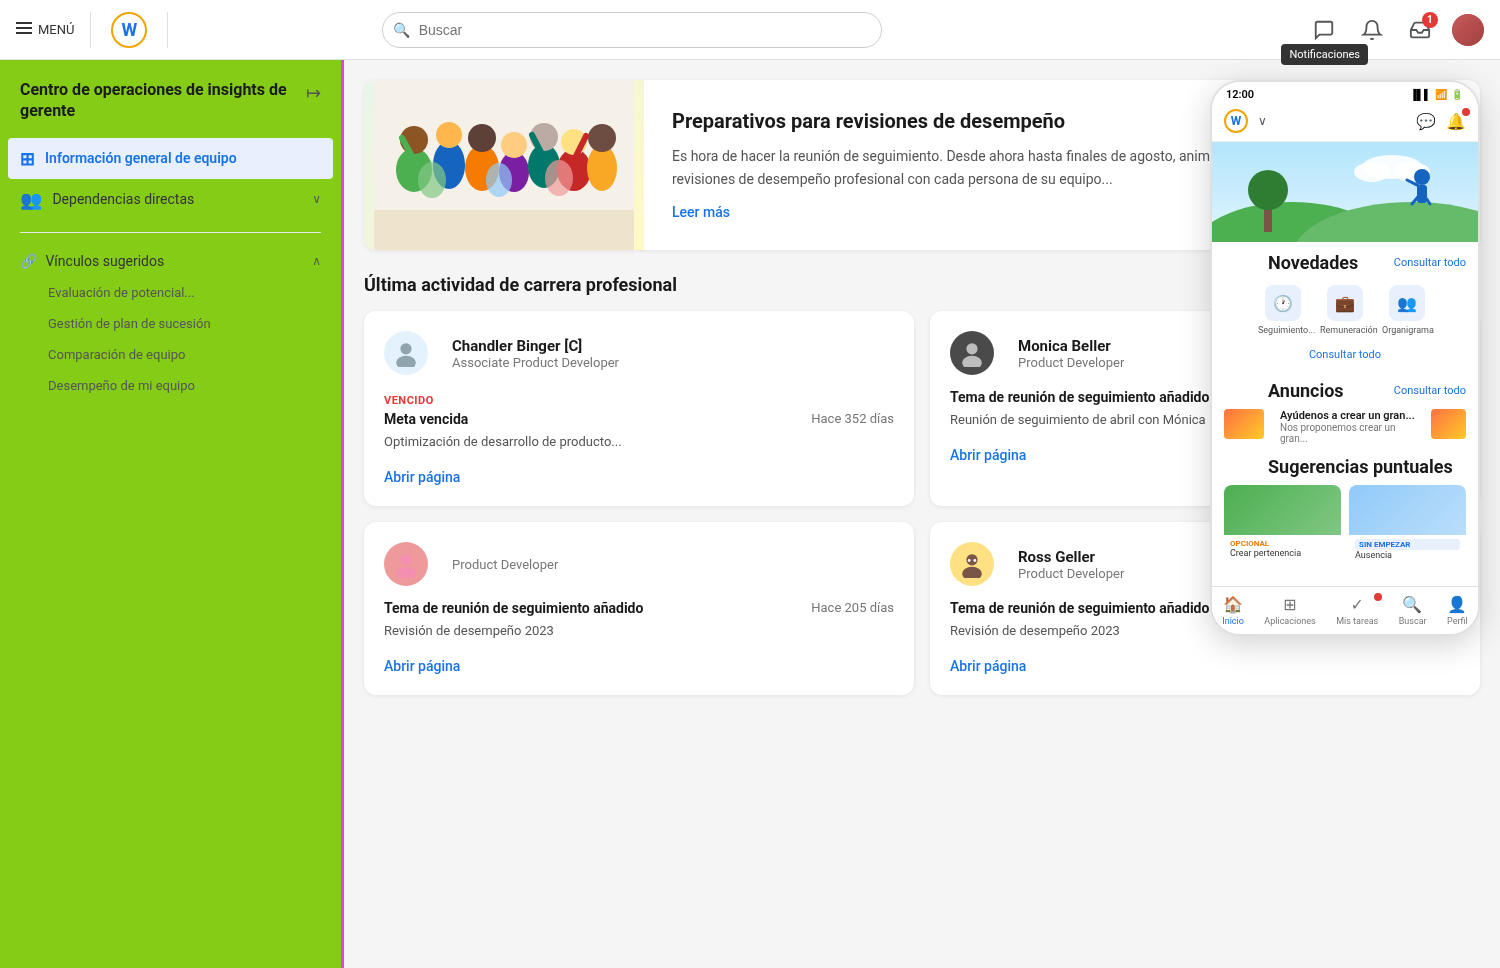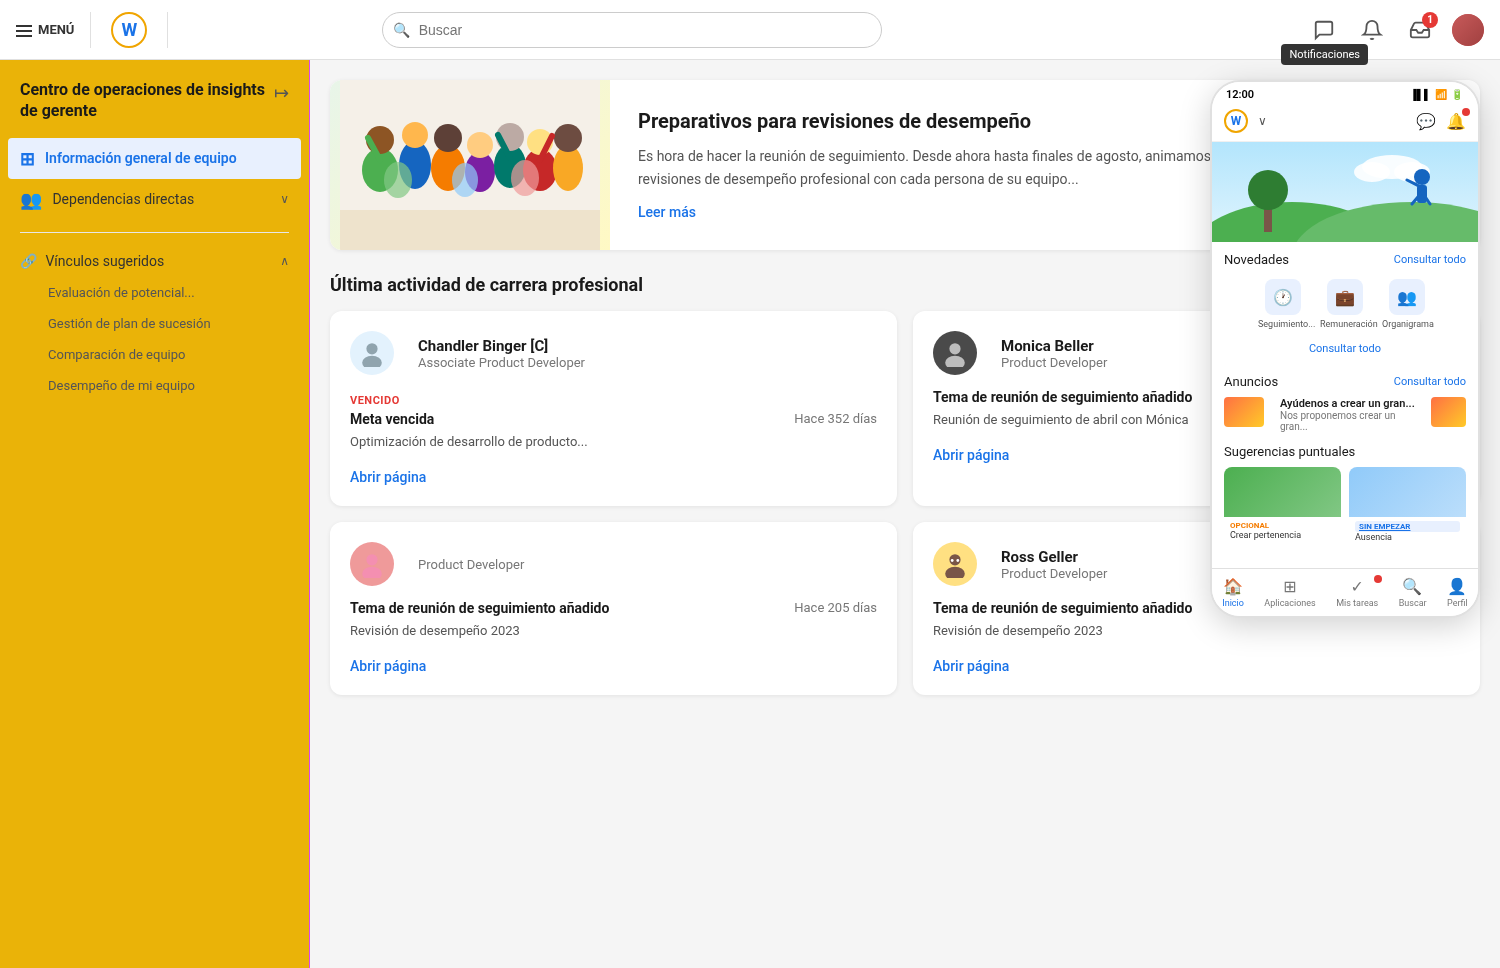--- a/index.html
+++ b/index.html
@@ -4,41 +4,41 @@
   <style>
     * { box-sizing: border-box; margin: 0; padding: 0; }
     body { font-family: -apple-system, BlinkMacSystemFont, 'Segoe UI', Roboto, sans-serif; background: #f0f0f0; overflow: hidden; }
 
     
     .top-nav {
       display: flex; align-items: center; background: #fff;
       height: 60px; padding: 0 16px; border-bottom: 1px solid #e0e0e0;
       position: fixed; top: 0; left: 0; right: 0; z-index: 100;
     }
-    .menu-btn { display: flex; align-items: flex-end; gap: 6px; font-weight: 700; font-size: 13px; color: #333; cursor: pointer; padding-right: 16px; }
+    .menu-btn { display: flex; align-items: flex-start; gap: 6px; font-weight: 400; font-size: 13px; color: #333; cursor: pointer; padding-right: 16px; }
     .hamburger { display: flex; flex-direction: column; gap: 3px; }
     .hamburger span { display: block; width: 16px; height: 2px; background: #333; }
     .nav-logo { padding: 0 20px; border-left: 1px solid #e0e0e0; border-right: 1px solid #e0e0e0; }
     .logo-circle { width: 36px; height: 36px; border-radius: 50%; border: 2px solid #f0a500; display: flex; align-items: center; justify-content: center; font-weight: 700; font-size: 18px; color: #1a73e8; }
     .search-bar { flex: 1; max-width: 500px; margin: 0 auto; }
     .search-bar input { width: 100%; height: 36px; border-radius: 20px; border: 1px solid #ccc; padding: 0 16px 0 36px; font-size: 14px; color: #333; outline: none; }
     .search-wrapper { position: relative; }
     .search-icon-pos { position: absolute; left: 12px; top: 50%; transform: translateY(-50%); color: #666; font-size: 14px; }
     .nav-icons { display: flex; align-items: center; gap: 16px; margin-left: auto; }
     .nav-icon-btn { position: relative; cursor: pointer; width: 32px; height: 32px; display: flex; align-items: center; justify-content: center; color: #555; font-size: 20px; }
     .badge { position: absolute; top: -2px; right: -2px; background: #e53935; color: #fff; font-size: 10px; font-weight: 700; border-radius: 50%; width: 16px; height: 16px; display: flex; align-items: center; justify-content: center; }
     .avatar-nav { width: 32px; height: 32px; border-radius: 50%; background: #c85a5a; overflow: hidden; cursor: pointer; }
     .avatar-nav-img { width: 100%; height: 100%; background: linear-gradient(135deg, #c85a5a, #a04040); border-radius: 50%; }
     .notif-tooltip { position: absolute; top: 44px; right: 132px; background: #333; color: #fff; font-size: 11px; padding: 4px 8px; border-radius: 4px; white-space: nowrap; }
 
     
     .main-layout { display: flex; margin-top: 60px; height: calc(100vh - 60px); }
 
     
-    .sidebar { width: 310px; background: #eab308; border-right: 1px solid #d946ef; padding: 20px 0; overflow-y: auto; flex-shrink: 0; }
+    .sidebar { width: 344px; background: #84cc16; border-right: 3px solid #d946ef; padding: 20px 0; overflow-y: auto; flex-shrink: 0; }
     .sidebar-title { padding: 0 20px 16px; display: flex; align-items: flex-start; justify-content: space-between; }
     .sidebar-title-text { font-size: 16px; font-weight: 700; color: #1a1a1a; line-height: 1.3; }
     .sidebar-pin { color: #555; font-size: 18px; cursor: pointer; margin-top: 2px; }
     .sidebar-nav-item { display: flex; align-items: center; gap: 10px; padding: 10px 20px; cursor: pointer; font-size: 14px; color: #333; }
     .sidebar-nav-item.active { background: #e8f0fe; border-radius: 4px; margin: 0 8px; padding: 10px 12px; }
     .sidebar-nav-item.active span { color: #1a73e8; font-weight: 600; }
     .sidebar-icon { font-size: 18px; color: #555; }
     .sidebar-icon.active { color: #1a73e8; }
     .sidebar-expand { margin-left: auto; font-size: 12px; color: #555; }
     .sidebar-divider { border: none; border-top: 1px solid #e8e8e8; margin: 12px 20px; }
@@ -87,39 +87,39 @@
     }
     .mobile-status { background: #fff; display: flex; align-items: center; justify-content: space-between; padding: 6px 14px 4px; font-size: 11px; font-weight: 600; }
     .mobile-status-right { display: flex; gap: 4px; align-items: center; font-size: 10px; }
     .mobile-header { background: #fff; display: flex; align-items: center; padding: 4px 12px 8px; gap: 8px; border-bottom: 1px solid #f0f0f0; }
     .mobile-logo { width: 24px; height: 24px; border-radius: 50%; border: 2px solid #f0a500; display: flex; align-items: center; justify-content: center; font-weight: 700; font-size: 12px; color: #1a73e8; }
     .mobile-header-icons { display: flex; gap: 10px; margin-left: auto; align-items: center; }
     .mobile-hero { height: 100px; background: linear-gradient(135deg, #2e7d32, #81c784, #fff9c4); position: relative; overflow: hidden; }
     .mobile-body { padding: 10px 12px; overflow-y: auto; max-height: 560px; }
     .mobile-section { margin-bottom: 12px; }
     .mobile-section-header { display: flex; justify-content: space-between; align-items: center; margin-bottom: 8px; }
-    .mobile-section-title { font-size: 13px; font-weight: 400; color: #1a1a1a; }
+    .mobile-section-title { font-size: 18px; font-weight: 700; color: #1a1a1a; margin-left: 44px; }
     .mobile-section-link { font-size: 11px; color: #1a73e8; cursor: pointer; }
     .mobile-news-icons { display: flex; gap: 12px; justify-content: center; padding: 4px 0 8px; }
     .mobile-news-item { display: flex; flex-direction: column; align-items: center; gap: 4px; }
     .mobile-news-icon { width: 36px; height: 36px; background: #e8f0fe; border-radius: 8px; display: flex; align-items: center; justify-content: center; font-size: 16px; }
     .mobile-news-label { font-size: 9px; color: #555; text-align: center; max-width: 50px; }
     .mobile-announcement { display: flex; gap: 16px; align-items: flex-start; }
     .mobile-announcement-img { width: 40px; height: 30px; background: linear-gradient(135deg, #ff7043, #ffca28); border-radius: 4px; flex-shrink: 0; }
     .mobile-announcement-text { flex: 1; }
     .mobile-announcement-title { font-size: 11px; font-weight: 600; color: #1a1a1a; }
     .mobile-announcement-desc { font-size: 10px; color: #777; }
     .mobile-suggestions { display: flex; gap: 8px; }
     .mobile-suggestion-card { flex: 1; border-radius: 8px; overflow: hidden; }
     .mobile-suggestion-img { height: 50px; background: linear-gradient(135deg, #4caf50, #81c784); }
     .mobile-suggestion-img.blue { background: linear-gradient(135deg, #90caf9, #bbdefb); }
     .mobile-suggestion-label { font-size: 9px; padding: 4px 6px; background: #fff; }
     .mobile-suggestion-tag { font-size: 8px; font-weight: 700; }
     .tag-optional { color: #f57c00; }
-    .tag-sinempezar { color: #1a73e8; background: #e8f0fe; padding: 1px 4px; border-radius: 3px; text-decoration: underline; }
+    .tag-sinempezar { color: #1a73e8; background: #e8f0fe; padding: 1px 4px; border-radius: 3px; }
     .mobile-bottom-nav { display: flex; justify-content: space-around; padding: 8px 0; border-top: 1px solid #e0e0e0; background: #fff; }
     .mobile-nav-item { display: flex; flex-direction: column; align-items: center; gap: 2px; font-size: 9px; color: #777; cursor: pointer; }
     .mobile-nav-item.active { color: #1a73e8; }
     .mobile-nav-icon { font-size: 16px; }
     .mobile-nav-badge { position: relative; }
     .mobile-nav-badge-dot { position: absolute; top: -2px; right: -4px; width: 8px; height: 8px; background: #e53935; border-radius: 50%; }
 
     
     .people-illustration { width: 260px; height: 170px; }
   </style>

